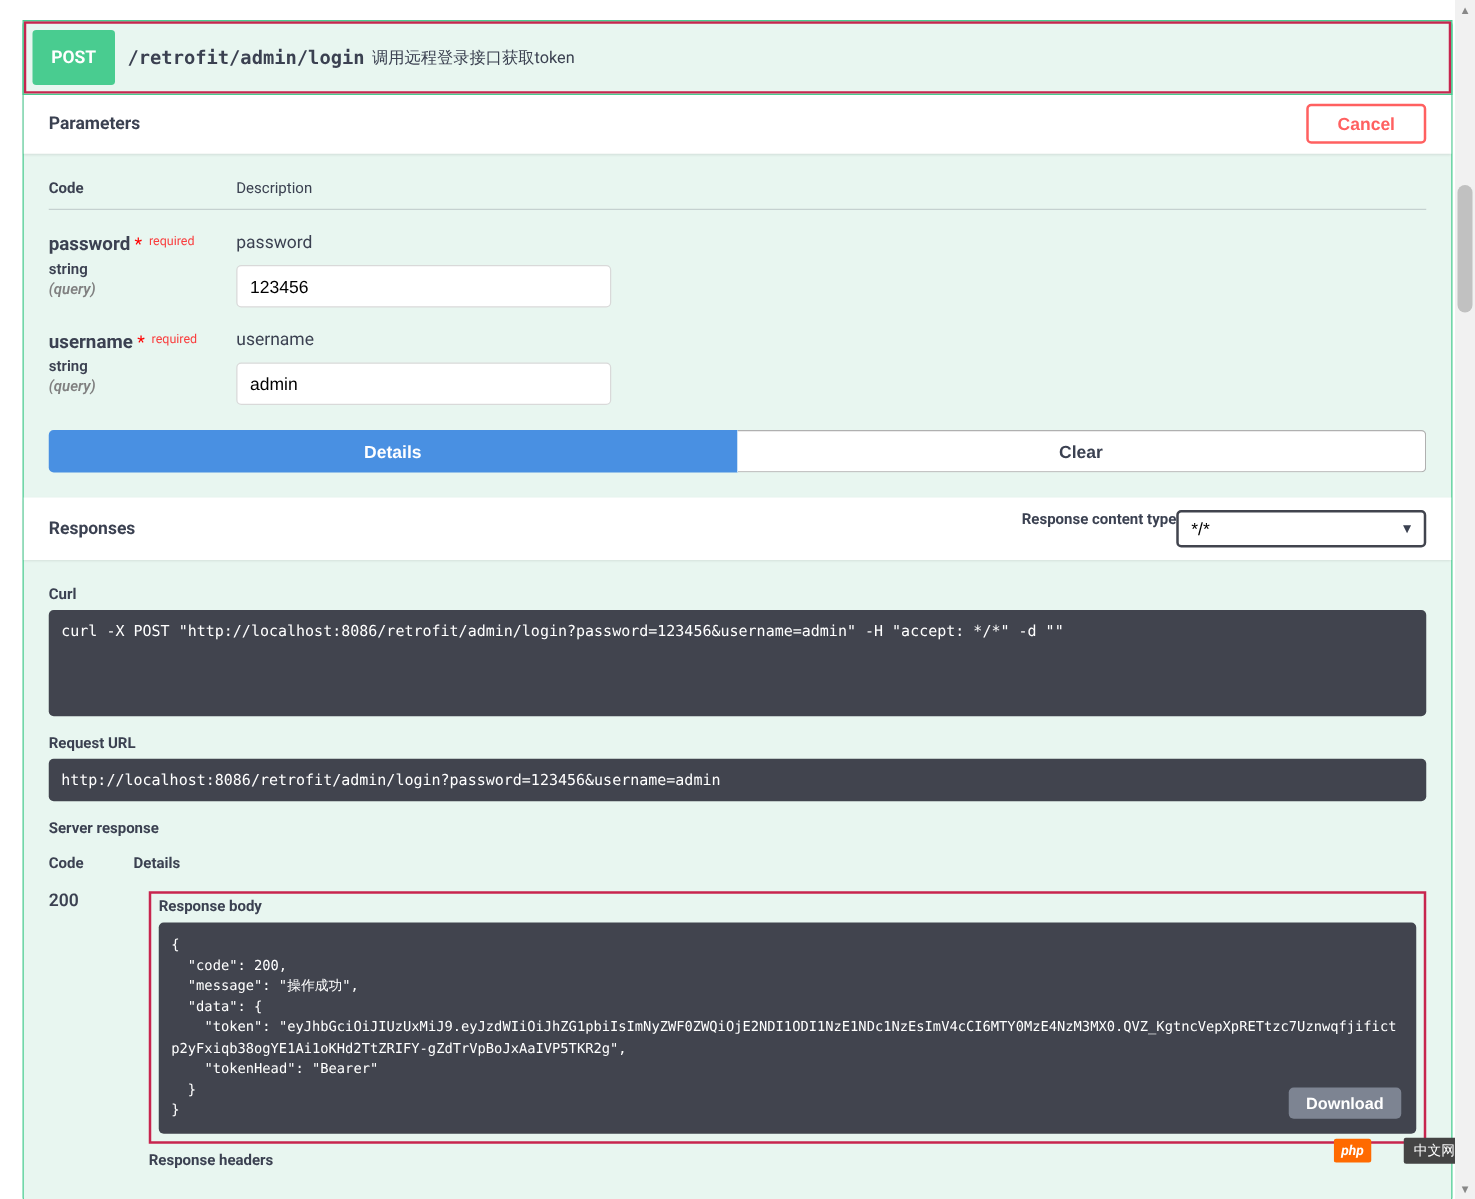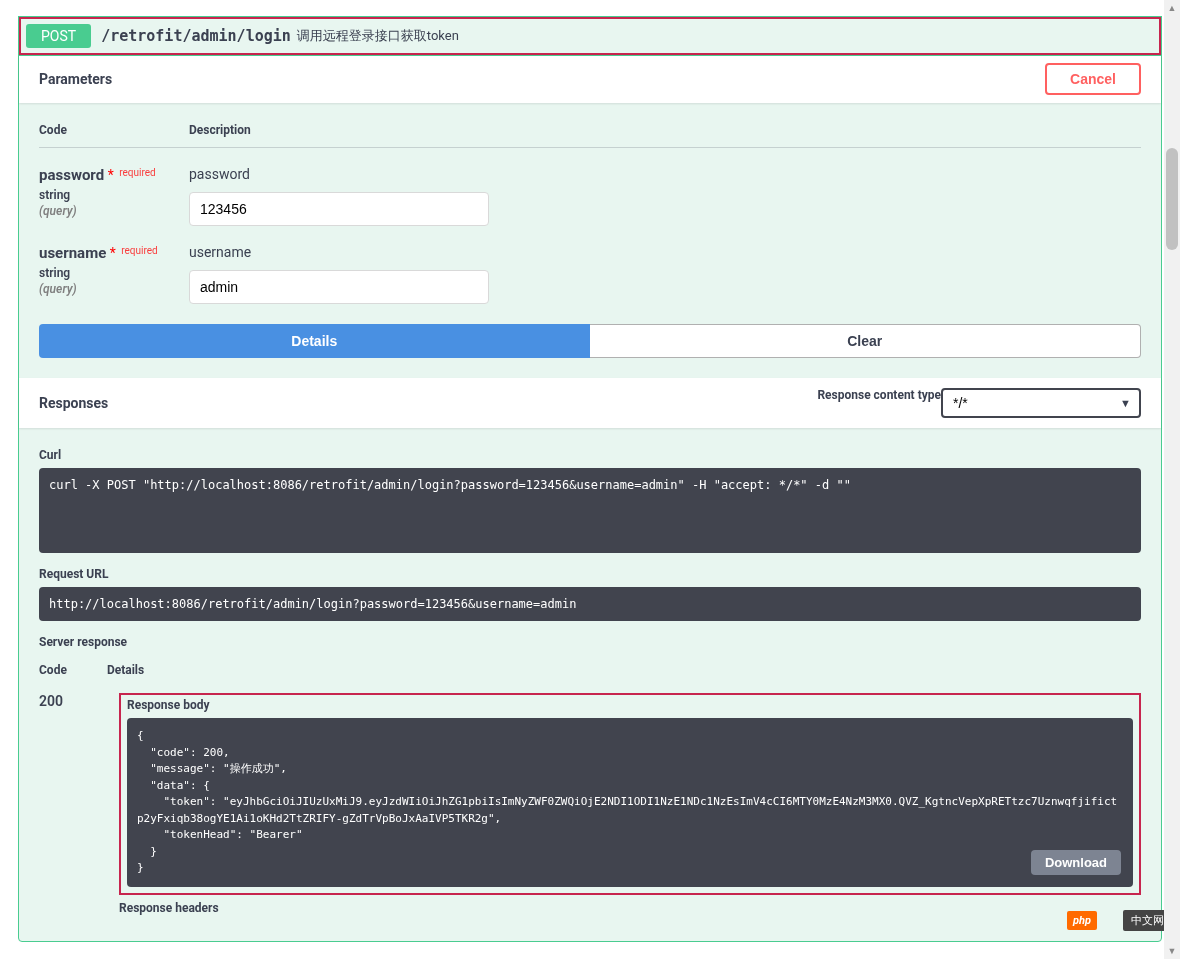--- a/index.html
+++ b/index.html
@@ -1,28 +1,28 @@
 <!DOCTYPE html>
 <html><head>
   <meta charset="utf-8">
   <style>
     * { box-sizing: border-box; margin: 0; padding: 0; }
     body { font-family: -apple-system, BlinkMacSystemFont, "Segoe UI", Roboto, sans-serif; font-size: 14px; color: #3b4151; background: #fff; padding: 0 18px; }
     .opblock { margin-top: 16px; border: 1px solid #49cc90; border-radius: 4px; background: #e8f6f0; }
     .opblock-summary { display: flex; align-items: center; padding: 5px; border: 2px solid #c7254e; outline: 1px solid #49cc90; background: #e8f6f0; cursor: pointer; }
-    .opblock-summary-method { background: #49cc90; color: #fff; font-weight: 400; padding: 4px 15px; border-radius: 3px; min-width: 60px; text-align: center; font-size: 14px; }
+    .opblock-summary-method { background: #49cc90; color: #fff; font-weight: 700; padding: 14px 15px; border-radius: 3px; min-width: 60px; text-align: center; font-size: 14px; }
     .opblock-summary-path { margin-left: 10px; font-family: monospace; font-weight: 600; font-size: 15px; color: #3b4151; }
     .opblock-summary-desc { margin-left: 6px; font-size: 13px; color: #3b4151; }
     .opblock-section-header { background: #fff; padding: 8px 20px; display: flex; align-items: center; justify-content: space-between; box-shadow: 0 1px 2px rgba(0,0,0,0.1); }
     .section-title { font-weight: 700; font-size: 14px; }
     .btn-cancel { background: #fff; border: 2px solid #ff6060; color: #ff6060; font-weight: 700; padding: 6px 23px; border-radius: 4px; cursor: pointer; font-size: 14px; }
     .table-container { padding: 20px; }
     .param-header { display: flex; border-bottom: 1px solid rgba(59,65,81,0.2); padding-bottom: 10px; }
     .col-name { width: 150px; font-weight: 700; font-size: 12px; }
-    .col-desc { font-weight: 700; font-size: 12px; }
+    .col-desc { font-weight: 400; font-size: 12px; }
     .param-row { display: flex; margin-top: 18px; }
     .param-name-cell { width: 150px; }
     .param-name { font-weight: 700; font-size: 15px; }
     .required-star { color: #f00; }
     .required-label { color: #f93e3e; font-size: 10px; font-weight: 400; padding-left: 2px; position: relative; top: -4px; }
     .param-type { font-size: 12px; font-weight: 600; color: #3b4151; margin-top: 4px; }
     .param-in { font-size: 12px; font-style: italic; font-weight: 600; color: #808080; margin-top: 2px; }
     .param-desc-cell { flex: 1; }
     .param-desc { margin-bottom: 10px; font-size: 14px; color: #3b4151; }
     .param-input { width: 300px; padding: 8px 10px; border: 1px solid #d9d9d9; border-radius: 4px; font-size: 14px; background: #fff; }

